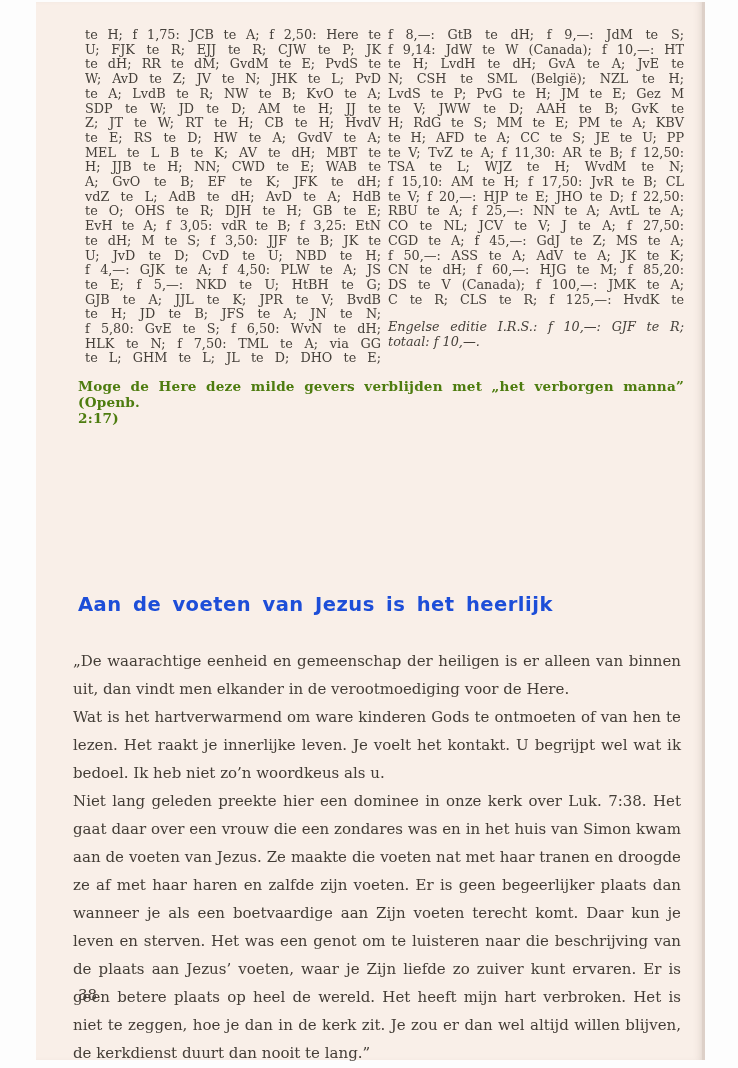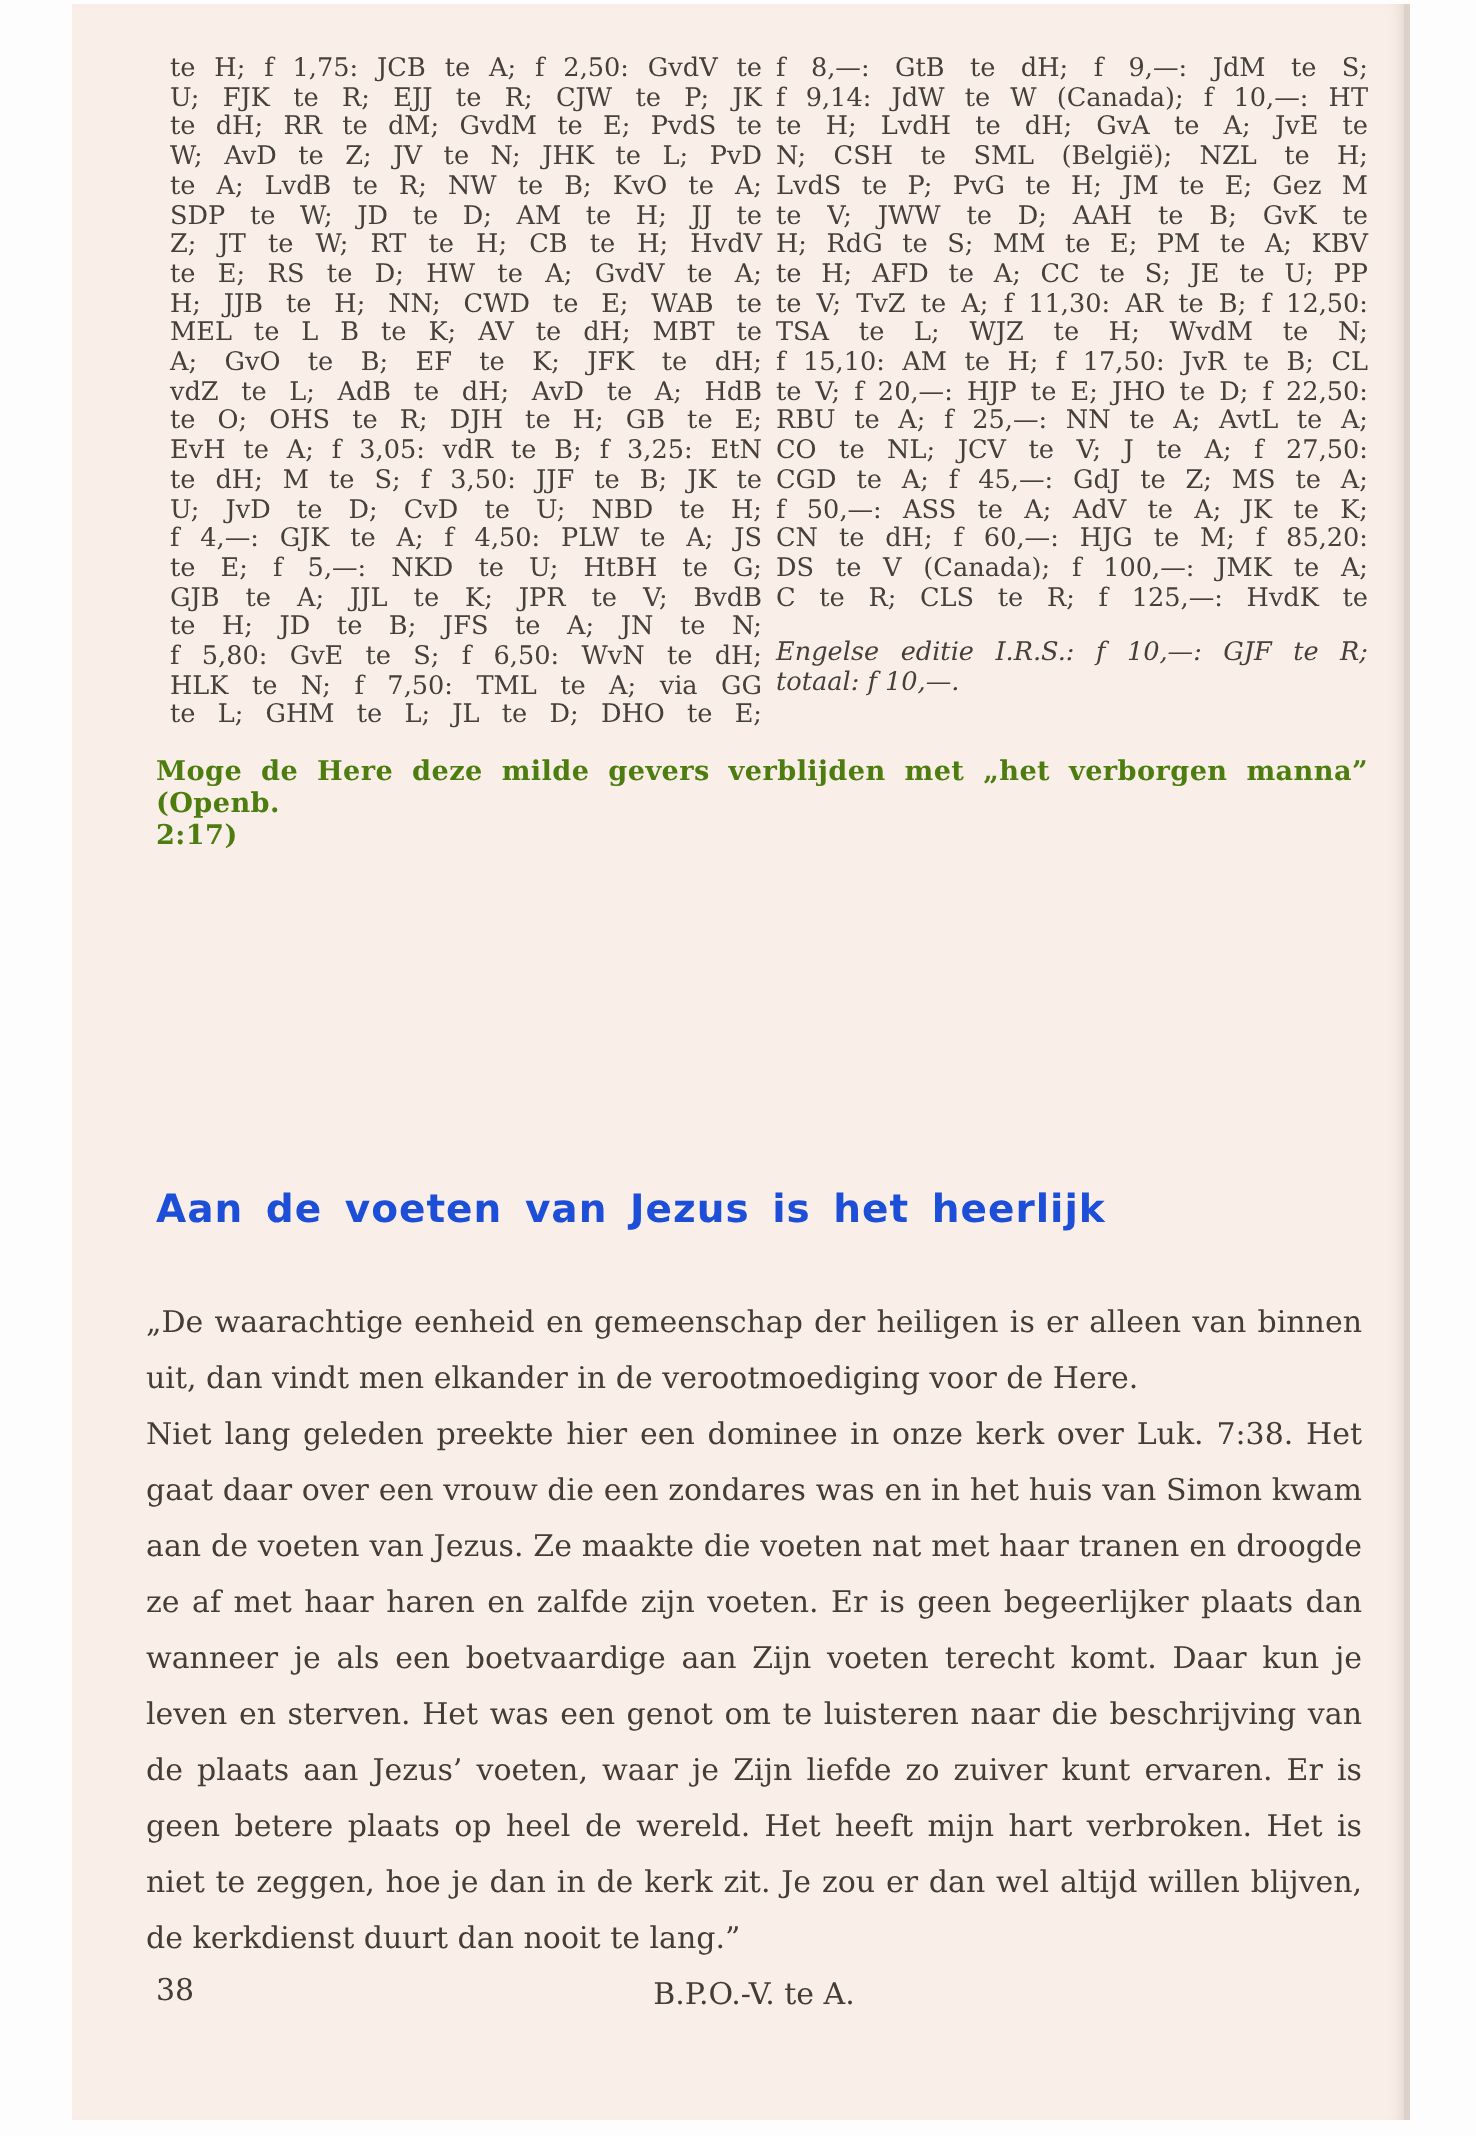--- a/index.html
+++ b/index.html
@@ -54,30 +54,30 @@
     font-size: 15px; color: #433d36;
   }
 </style>
 </head>
 <body>
 
 <div class="paper">
 
   <div class="columns">
     <div class="col">
-        <div class="don-line">te H; f 1,75: JCB te A; f 2,50: GvdV te</div>
+        <div class="don-line">te H; f 1,75: JCB te A; f 2,50: Here te</div>
         <div class="don-line">U; FJK te R; EJJ te R; CJW te P; JK</div>
         <div class="don-line">te dH; RR te dM; GvdM te E; PvdS te</div>
         <div class="don-line">W; AvD te Z; JV te N; JHK te L; PvD</div>
         <div class="don-line">te A; LvdB te R; NW te B; KvO te A;</div>
         <div class="don-line">SDP te W; JD te D; AM te H; JJ te</div>
         <div class="don-line">Z; JT te W; RT te H; CB te H; HvdV</div>
         <div class="don-line">te E; RS te D; HW te A; GvdV te A;</div>
+        <div class="don-line">MEL te L B te K; AV te dH; MBT te</div>
         <div class="don-line">H; JJB te H; NN; CWD te E; WAB te</div>
-        <div class="don-line">MEL te L B te K; AV te dH; MBT te</div>
         <div class="don-line">A; GvO te B; EF te K; JFK te dH;</div>
         <div class="don-line">vdZ te L; AdB te dH; AvD te A; HdB</div>
         <div class="don-line">te O; OHS te R; DJH te H; GB te E;</div>
         <div class="don-line">EvH te A; f 3,05: vdR te B; f 3,25: EtN</div>
         <div class="don-line">te dH; M te S; f 3,50: JJF te B; JK te</div>
         <div class="don-line">U; JvD te D; CvD te U; NBD te H;</div>
         <div class="don-line">f 4,—: GJK te A; f 4,50: PLW te A; JS</div>
         <div class="don-line">te E; f 5,—: NKD te U; HtBH te G;</div>
         <div class="don-line">GJB te A; JJL te K; JPR te V; BvdB</div>
         <div class="don-line">te H; JD te B; JFS te A; JN te N;</div>
@@ -117,20 +117,21 @@
   <div class="blessing">
       <div class="don-line">Moge de Here deze milde gevers verblijden met „het verborgen manna” (Openb.</div>
       <div class="don-line last">2:17)</div>
     </div>
 
   <div class="article-title">Aan de voeten van Jezus is het heerlijk</div>
 
   <div class="body-text">
     <div>
         <div class="body-para">„De waarachtige eenheid en gemeenschap der heiligen is er alleen van binnen uit, dan vindt men elkander in de verootmoediging voor de Here.</div>
+        <div class="body-para">Wat is het hartverwarmend om ware kinderen Gods te ontmoeten of van hen te lezen. Het raakt je innerlijke leven. Je voelt het kontakt. U begrijpt wel wat ik bedoel. Ik heb niet zo’n woordkeus als u.</div>
         <div class="body-para">Niet lang geleden preekte hier een dominee in onze kerk over Luk. 7:38. Het gaat daar over een vrouw die een zondares was en in het huis van Simon kwam aan de voeten van Jezus. Ze maakte die voeten nat met haar tranen en droogde ze af met haar haren en zalfde zijn voeten. Er is geen begeerlijker plaats dan wanneer je als een boetvaardige aan Zijn voeten terecht komt. Daar kun je leven en sterven. Het was een genot om te luisteren naar die beschrijving van de plaats aan Jezus’ voeten, waar je Zijn liefde zo zuiver kunt ervaren. Er is geen betere plaats op heel de wereld. Het heeft mijn hart verbroken. Het is niet te zeggen, hoe je dan in de kerk zit. Je zou er dan wel altijd willen blijven, de kerkdienst duurt dan nooit te lang.”</div>
       </div>
     <div class="signature">B.P.O.-V. te A.</div>
   </div>
 
   <div class="page-number">38</div>
 
 </div>
 
 </body></html>

